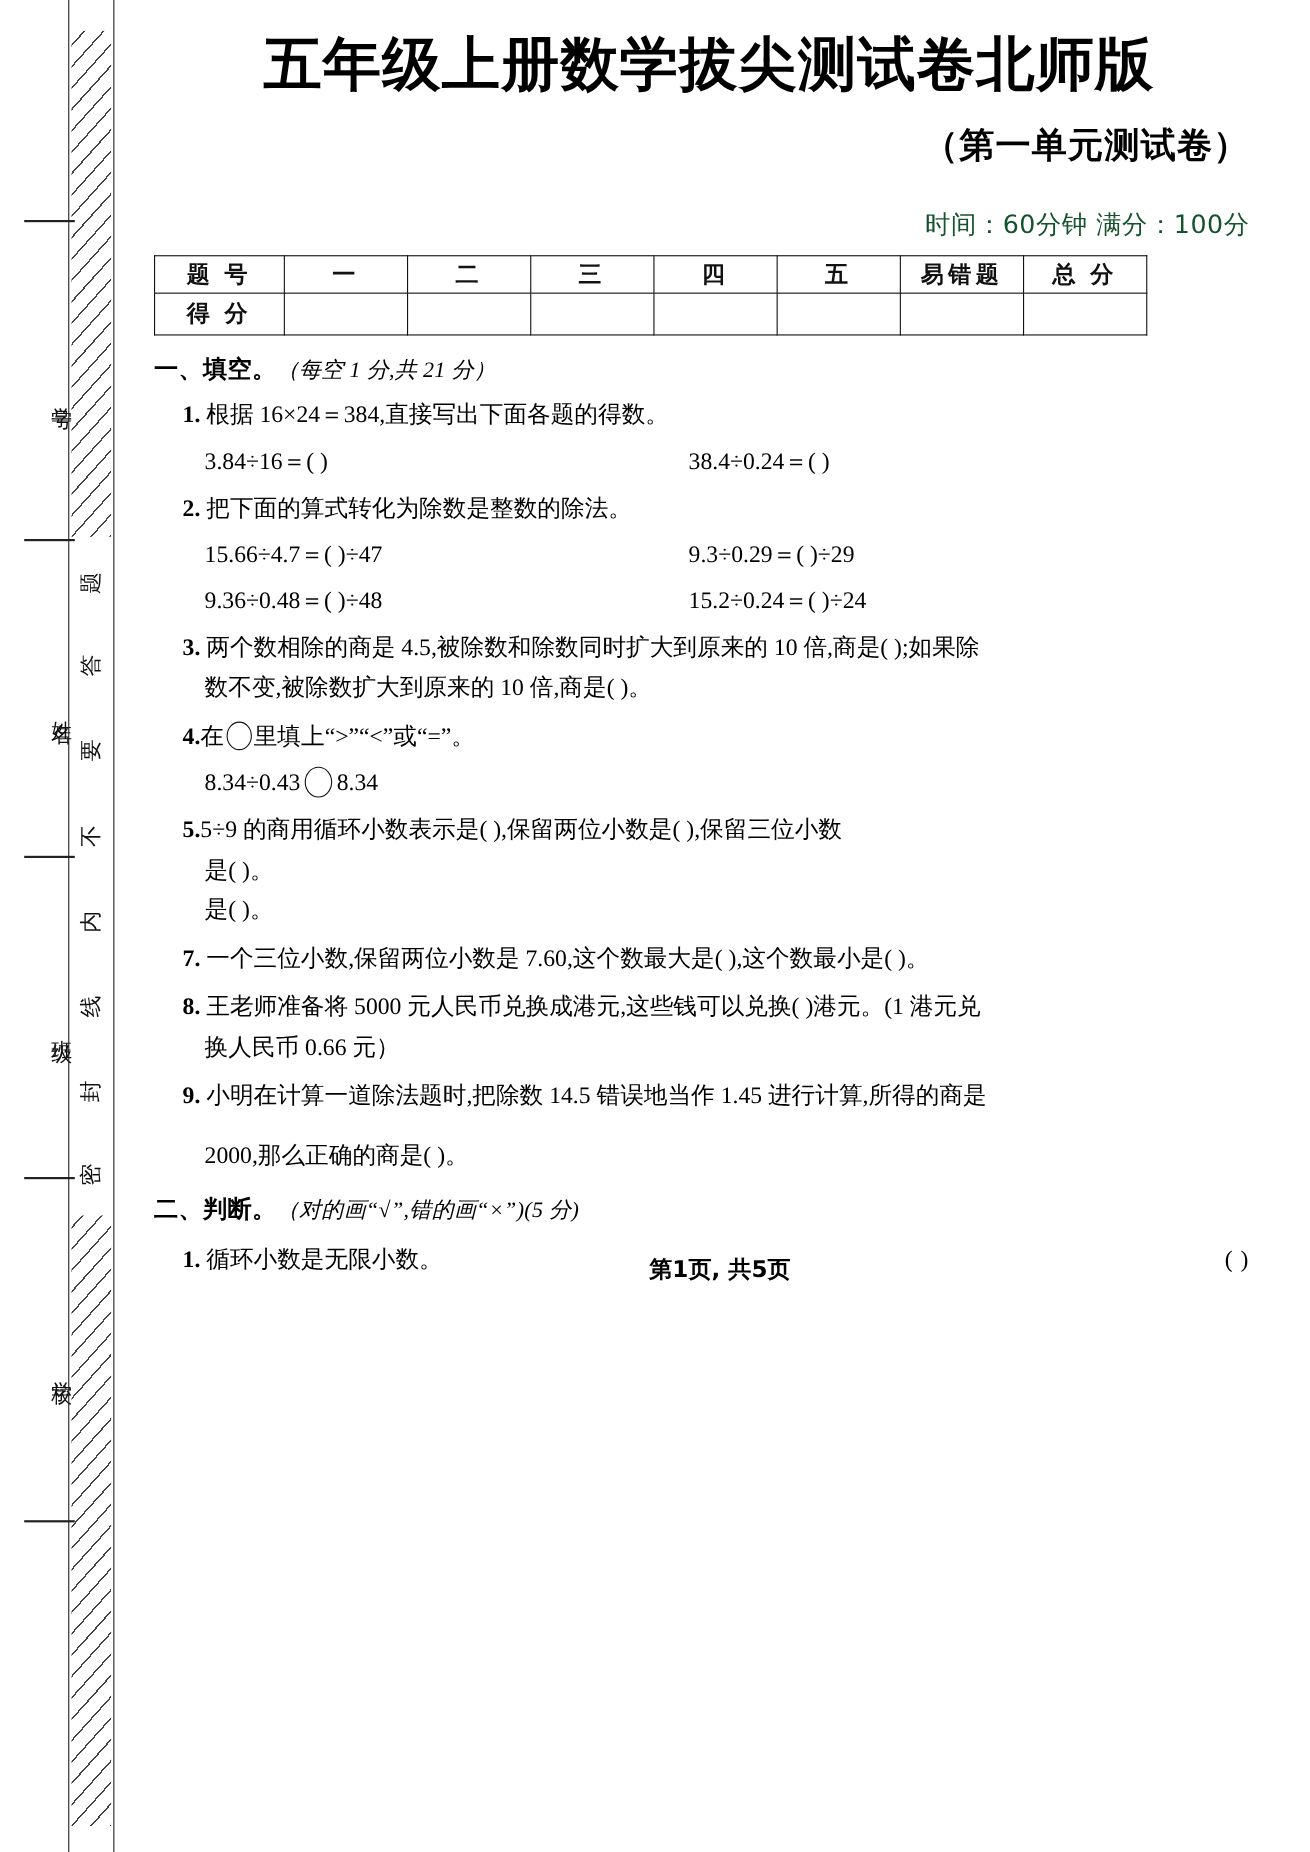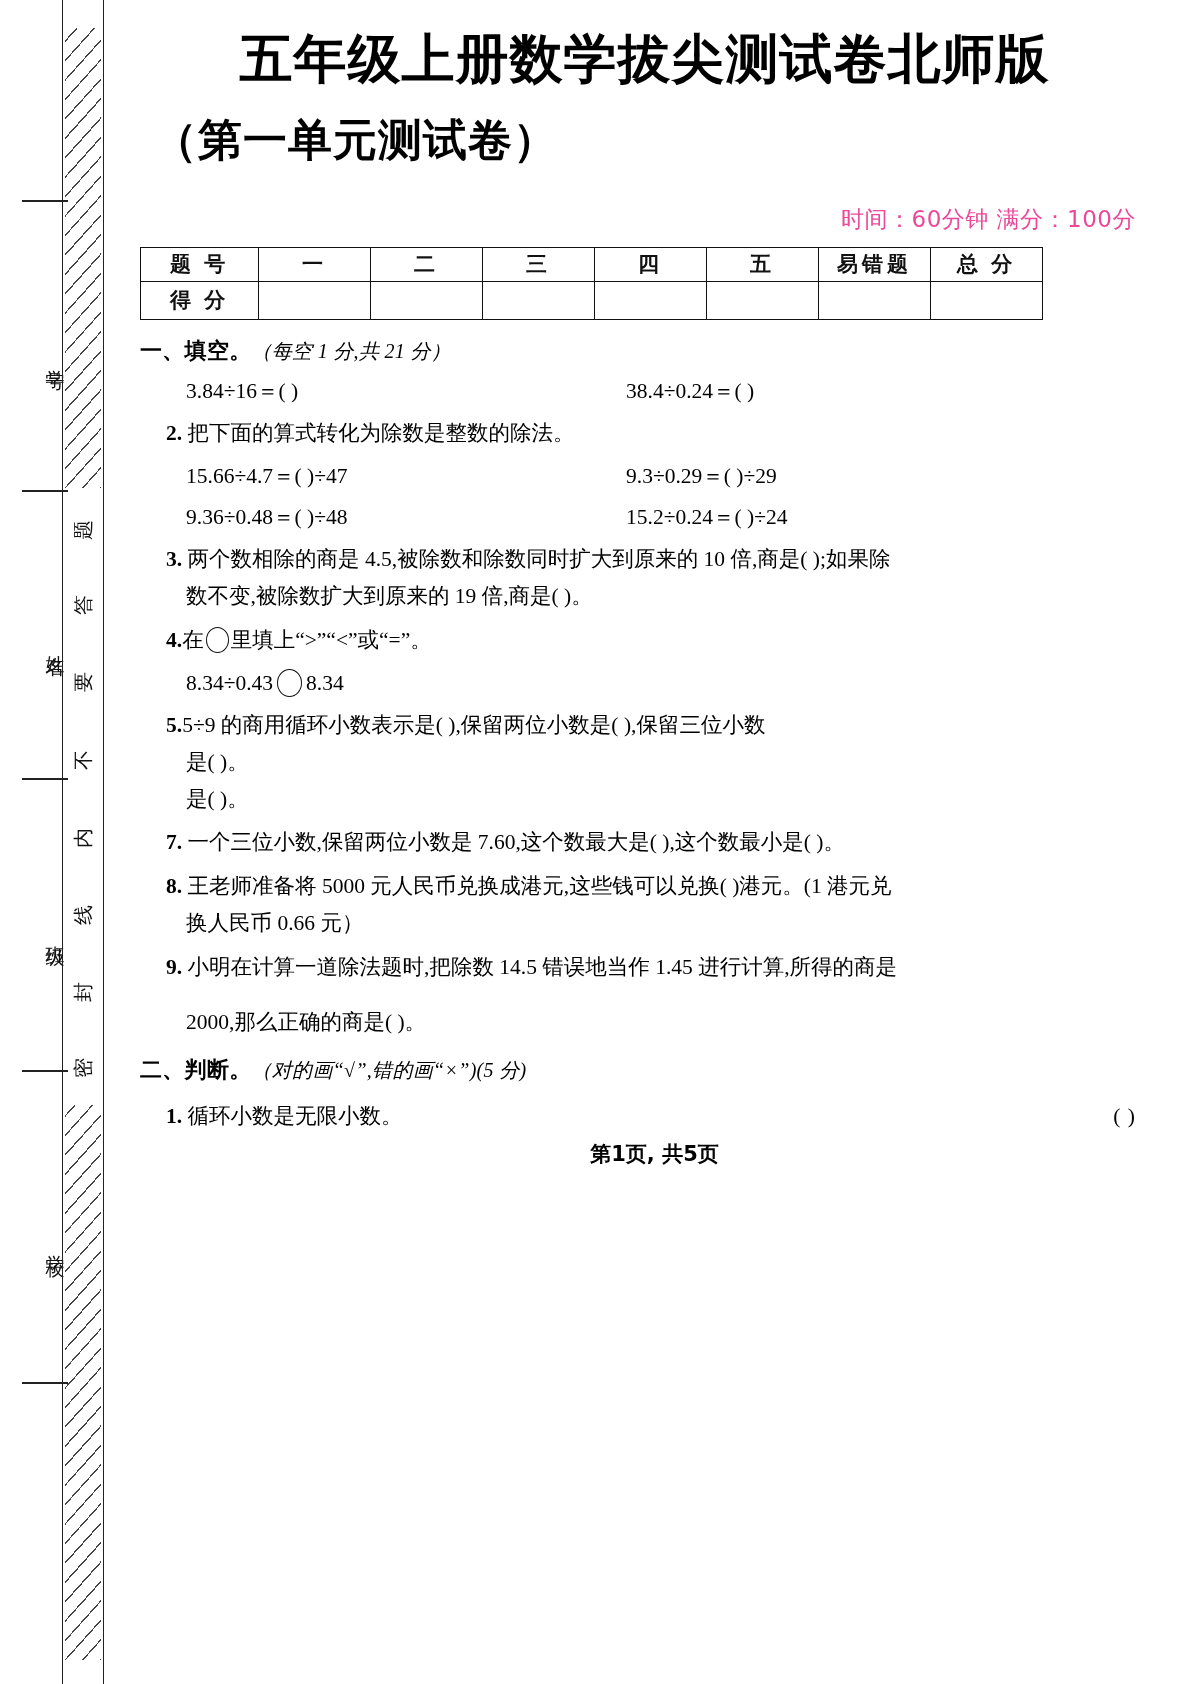--- a/index.html
+++ b/index.html
@@ -84,36 +84,36 @@
     text-align: center;
     font-family: "DejaVu Sans", "Liberation Sans", sans-serif;
     font-weight: bold;
     font-size: 53px;
     letter-spacing: 1px;
     line-height: 1.18;
     color: #000;
   }
   .subtitle {
     margin: 20px 55px 0 35px;
-    text-align: left;
+    text-align: right;
     font-family: "DejaVu Sans", "Liberation Sans", sans-serif;
     font-weight: bold;
-    font-size: 44px;
+    font-size: 32px;
     letter-spacing: 1px;
     color: #000;
   }
 
   .meta-line {
     margin: 34px 55px 0 35px;
     text-align: right;
     font-family: "DejaVu Sans", "Liberation Sans", sans-serif;
     font-size: 23px;
     font-weight: 500;
     letter-spacing: 0.5px;
-    color: #ec4899;
+    color: #14532d;
   }
 
   
   .score-table {
     margin: 12px 55px 0 22px;
     width: 903px;
     border-collapse: collapse;
     table-layout: fixed;
   }
   .score-table td {
@@ -260,20 +260,24 @@
     </tr>
   </tbody>
     </table>
 
   <div class="content">
 
     <div class="sec-head">
       <span>一、填空。</span><span class="sec-note">（每空 1 分,共 21 分）</span>
     </div>
 
+    <div class="q">
+      <span class="qn">1.</span>
+      <span>根据 16×24＝384,直接写出下面各题的得数。</span>
+    </div>
     <div class="sub">
       <span class="colA">3.84÷16＝(        )</span>
       <span class="colB">38.4÷0.24＝(        )</span>
     </div>
 
     <div class="q">
       <span class="qn">2.</span>
       <span>把下面的算式转化为除数是整数的除法。</span>
     </div>
     <div class="sub">
@@ -283,21 +287,21 @@
     <div class="sub">
       <span class="colA">9.36÷0.48＝(        )÷48</span>
       <span class="colB">15.2÷0.24＝(        )÷24</span>
     </div>
 
     <div class="q">
       <span class="qn">3.</span>
       <span>两个数相除的商是 4.5,被除数和除数同时扩大到原来的 10 倍,商是(        );如果除</span>
     </div>
     <div class="q" style="padding-left:46px;text-indent:0;margin-top:2px;">
-      <span>数不变,被除数扩大到原来的 19 倍,商是(        )。</span>
+      <span>数不变,被除数扩大到原来的 10 倍,商是(        )。</span>
     </div>
 
     <div class="q">
       <span class="qn">4.</span><span>在</span><span class="cir-sm"></span><span>里填上“&gt;”“&lt;”或“=”。</span>
     </div>
     <div class="sub">
       <span class="colA"><span>8.34÷0.43</span><span class="cir"></span><span>8.34</span></span>
     </div>
 
     <div class="q">

